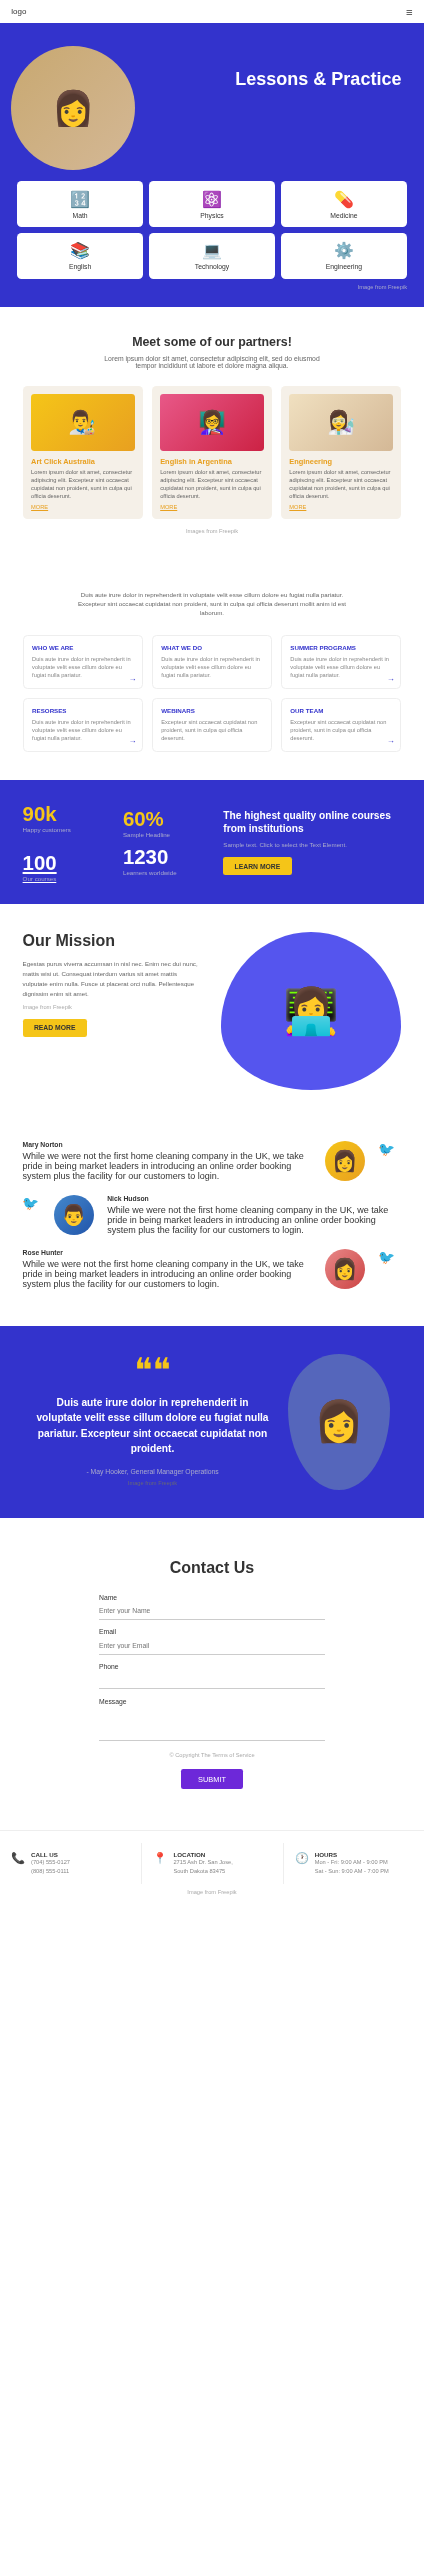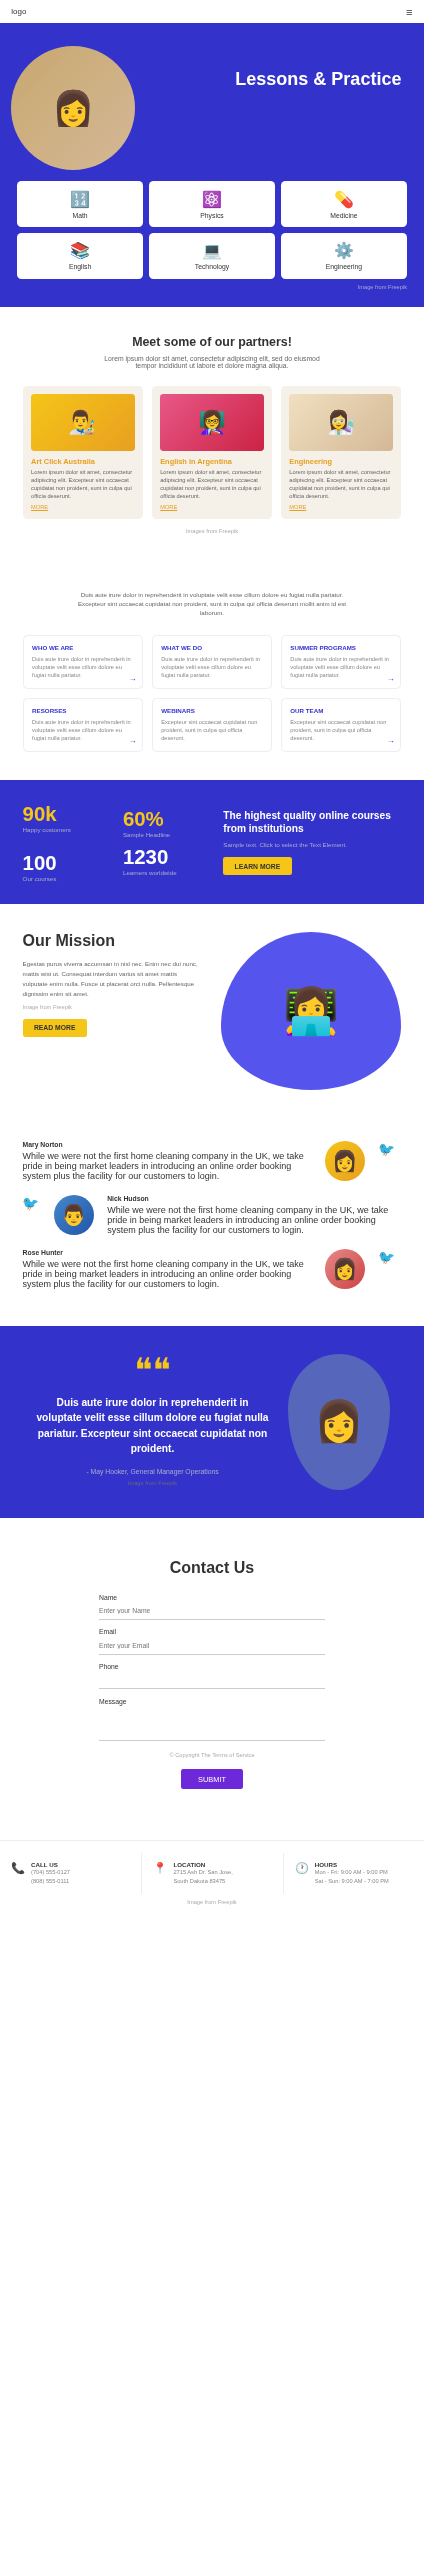--- a/index.html
+++ b/index.html
@@ -75,21 +75,21 @@
     
     .quote-section { background: #3333cc; padding: 28px 34px; text-align: center; }
     .quote-mark { font-size: 34px; color: #f5c518; line-height: 0.8; margin-bottom: 11.3px; }
     .quote-text { font-size: 10.2px; color: #fff; font-weight: bold; line-height: 1.5; margin-bottom: 11.3px; max-width: 283px; margin-left: auto; margin-right: auto; }
     .quote-author { font-size: 6.8px; color: #aac; }
     .quote-image-credit { font-size: 5.7px; color: #667; margin-top: 5.7px; }
 
     
     .contact { padding: 41px 45px; background: #fff; }
     .contact h2 { text-align: center; font-size: 16px; font-weight: bold; margin-bottom: 17px; }
-    .contact-form { max-width: 226px; margin: 10px auto; }
+    .contact-form { max-width: 226px; margin: 0 auto; }
     .form-group { margin-bottom: 8.5px; }
     .form-group label { display: block; font-size: 6.8px; color: #333; margin-bottom: 2.3px; }
     .form-group input, .form-group textarea { width: 100%; border: none; border-bottom: 0.6px solid #ccc; padding: 4.5px 0; font-size: 6.8px; outline: none; background: transparent; }
     .form-group textarea { height: 34px; resize: none; }
     .contact-copyright { font-size: 5.7px; color: #aaa; text-align: center; margin-top: 8.5px; }
     .contact-submit { background: #6d28d9; color: #fff; border: none; padding: 5.7px 17px; border-radius: 2.3px; font-size: 7.4px; cursor: pointer; display: block; margin: 11.3px auto 0; }
 
     
     .footer { background: #fff; padding: 11.3px 0; border-top: 0.6px solid #eee; }
     .footer-grid { display: grid; grid-template-columns: repeat(3, 1fr); }
@@ -229,21 +229,21 @@
   </div>
 </section>
 
 <section class="stats">
   <div class="stats-grid">
     <div>
       <div class="stat-item">
         <div class="stat-number yellow">90k</div>
         <div class="stat-label">Happy customers</div>
       </div>
-      <div class="stat-item" style="margin-top:19px;">
+      <div class="stat-item" style="margin-top:19px;text-decoration:underline;">
         <div class="stat-number">100</div>
         <div class="stat-label">Our courses</div>
       </div>
     </div>
     <div>
       <div class="stat-item">
         <div class="stat-number yellow">60%</div>
         <div class="stat-label">Sample Headline</div>
       </div>
       <div class="stat-item" style="margin-top:8.5px;">

